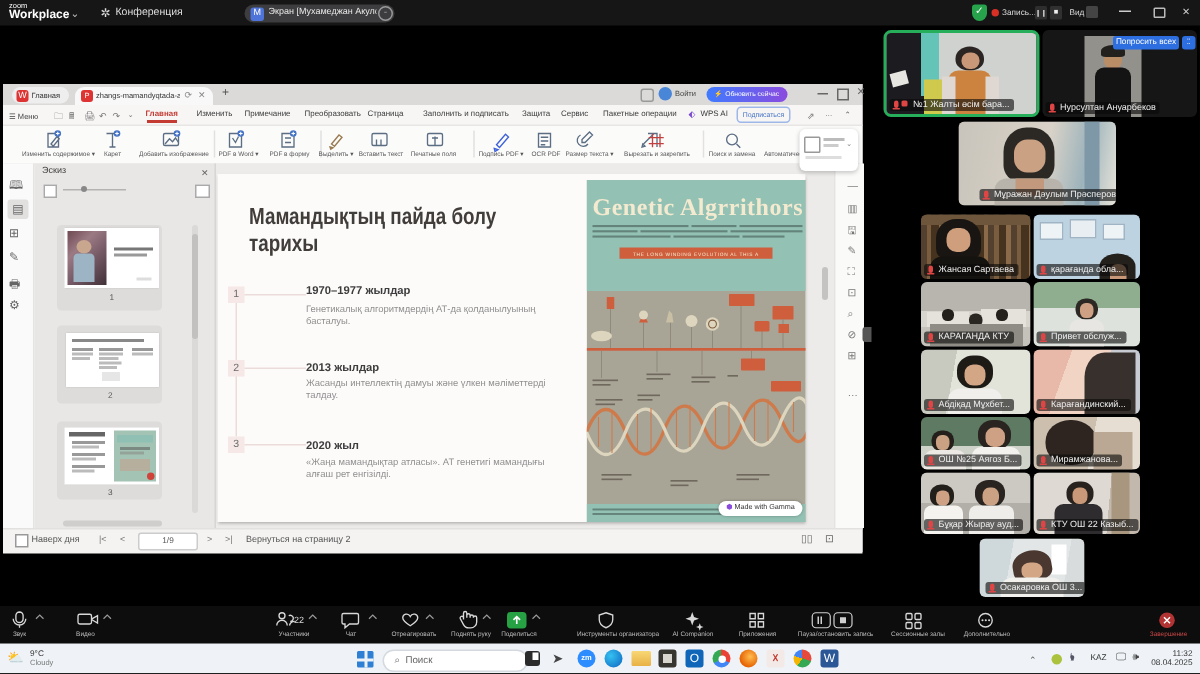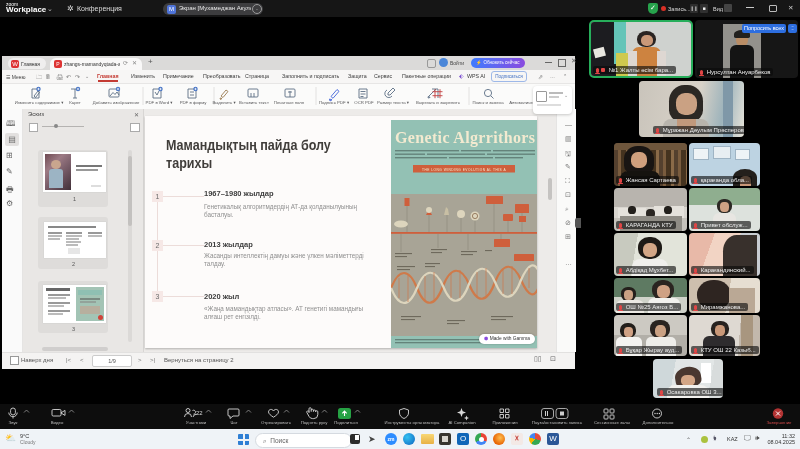--- a/index.html
+++ b/index.html
@@ -220,21 +220,21 @@
 
   <div class="abs" style="left:142px;top:53px;width:412px;height:243px;background:#edebe9;"></div>
 
   <div class="abs" id="slide" style="left:143px;top:60px;width:392px;height:232px;background:#fdfbfa;box-shadow:0 1px 2px rgba(0,0,0,.25);overflow:hidden;">
     <div class="abs" style="left:21px;top:20px;width:212px;font-size:15.5px;line-height:18.4px;color:#403d3a;font-weight:bold;transform:scaleX(.81);transform-origin:left top;">Мамандықтың пайда болу тарихы</div>
 
     <div class="abs" style="left:12px;top:86px;width:1px;height:89px;background:#ecdcd9;"></div>
 
     <div class="abs" style="left:7px;top:75px;width:11px;height:11px;background:#f6e8e6;color:#6b6b6b;font-size:7px;text-align:center;line-height:11px;">1</div>
     <div class="abs" style="left:18px;top:80px;width:41px;height:1px;background:#ecdcd9;"></div>
-    <div class="abs" style="left:59px;top:73px;font-size:7.5px;font-weight:bold;color:#3d3d3d;">1967–1980 жылдар</div>
+    <div class="abs" style="left:59px;top:73px;font-size:7.5px;font-weight:bold;color:#3d3d3d;">1970–1977 жылдар</div>
     <div class="abs" style="left:59px;top:87px;width:165px;font-size:6.3px;line-height:8px;color:#8f8f8f;">Генетикалық алгоритмдердің АТ-да қолданылуының басталуы.</div>
 
     <div class="abs" style="left:7px;top:124px;width:11px;height:11px;background:#f6e8e6;color:#6b6b6b;font-size:7px;text-align:center;line-height:11px;">2</div>
     <div class="abs" style="left:18px;top:129px;width:41px;height:1px;background:#ecdcd9;"></div>
     <div class="abs" style="left:59px;top:124px;font-size:7.5px;font-weight:bold;color:#3d3d3d;">2013 жылдар</div>
     <div class="abs" style="left:59px;top:136px;width:165px;font-size:6.3px;line-height:8px;color:#8f8f8f;">Жасанды интеллектің дамуы және үлкен мәліметтерді талдау.</div>
 
     <div class="abs" style="left:7px;top:175px;width:11px;height:11px;background:#f6e8e6;color:#6b6b6b;font-size:7px;text-align:center;line-height:11px;">3</div>
     <div class="abs" style="left:18px;top:180px;width:41px;height:1px;background:#ecdcd9;"></div>
     <div class="abs" style="left:59px;top:176px;font-size:7.5px;font-weight:bold;color:#3d3d3d;text-align:right;">2020 жыл</div>

